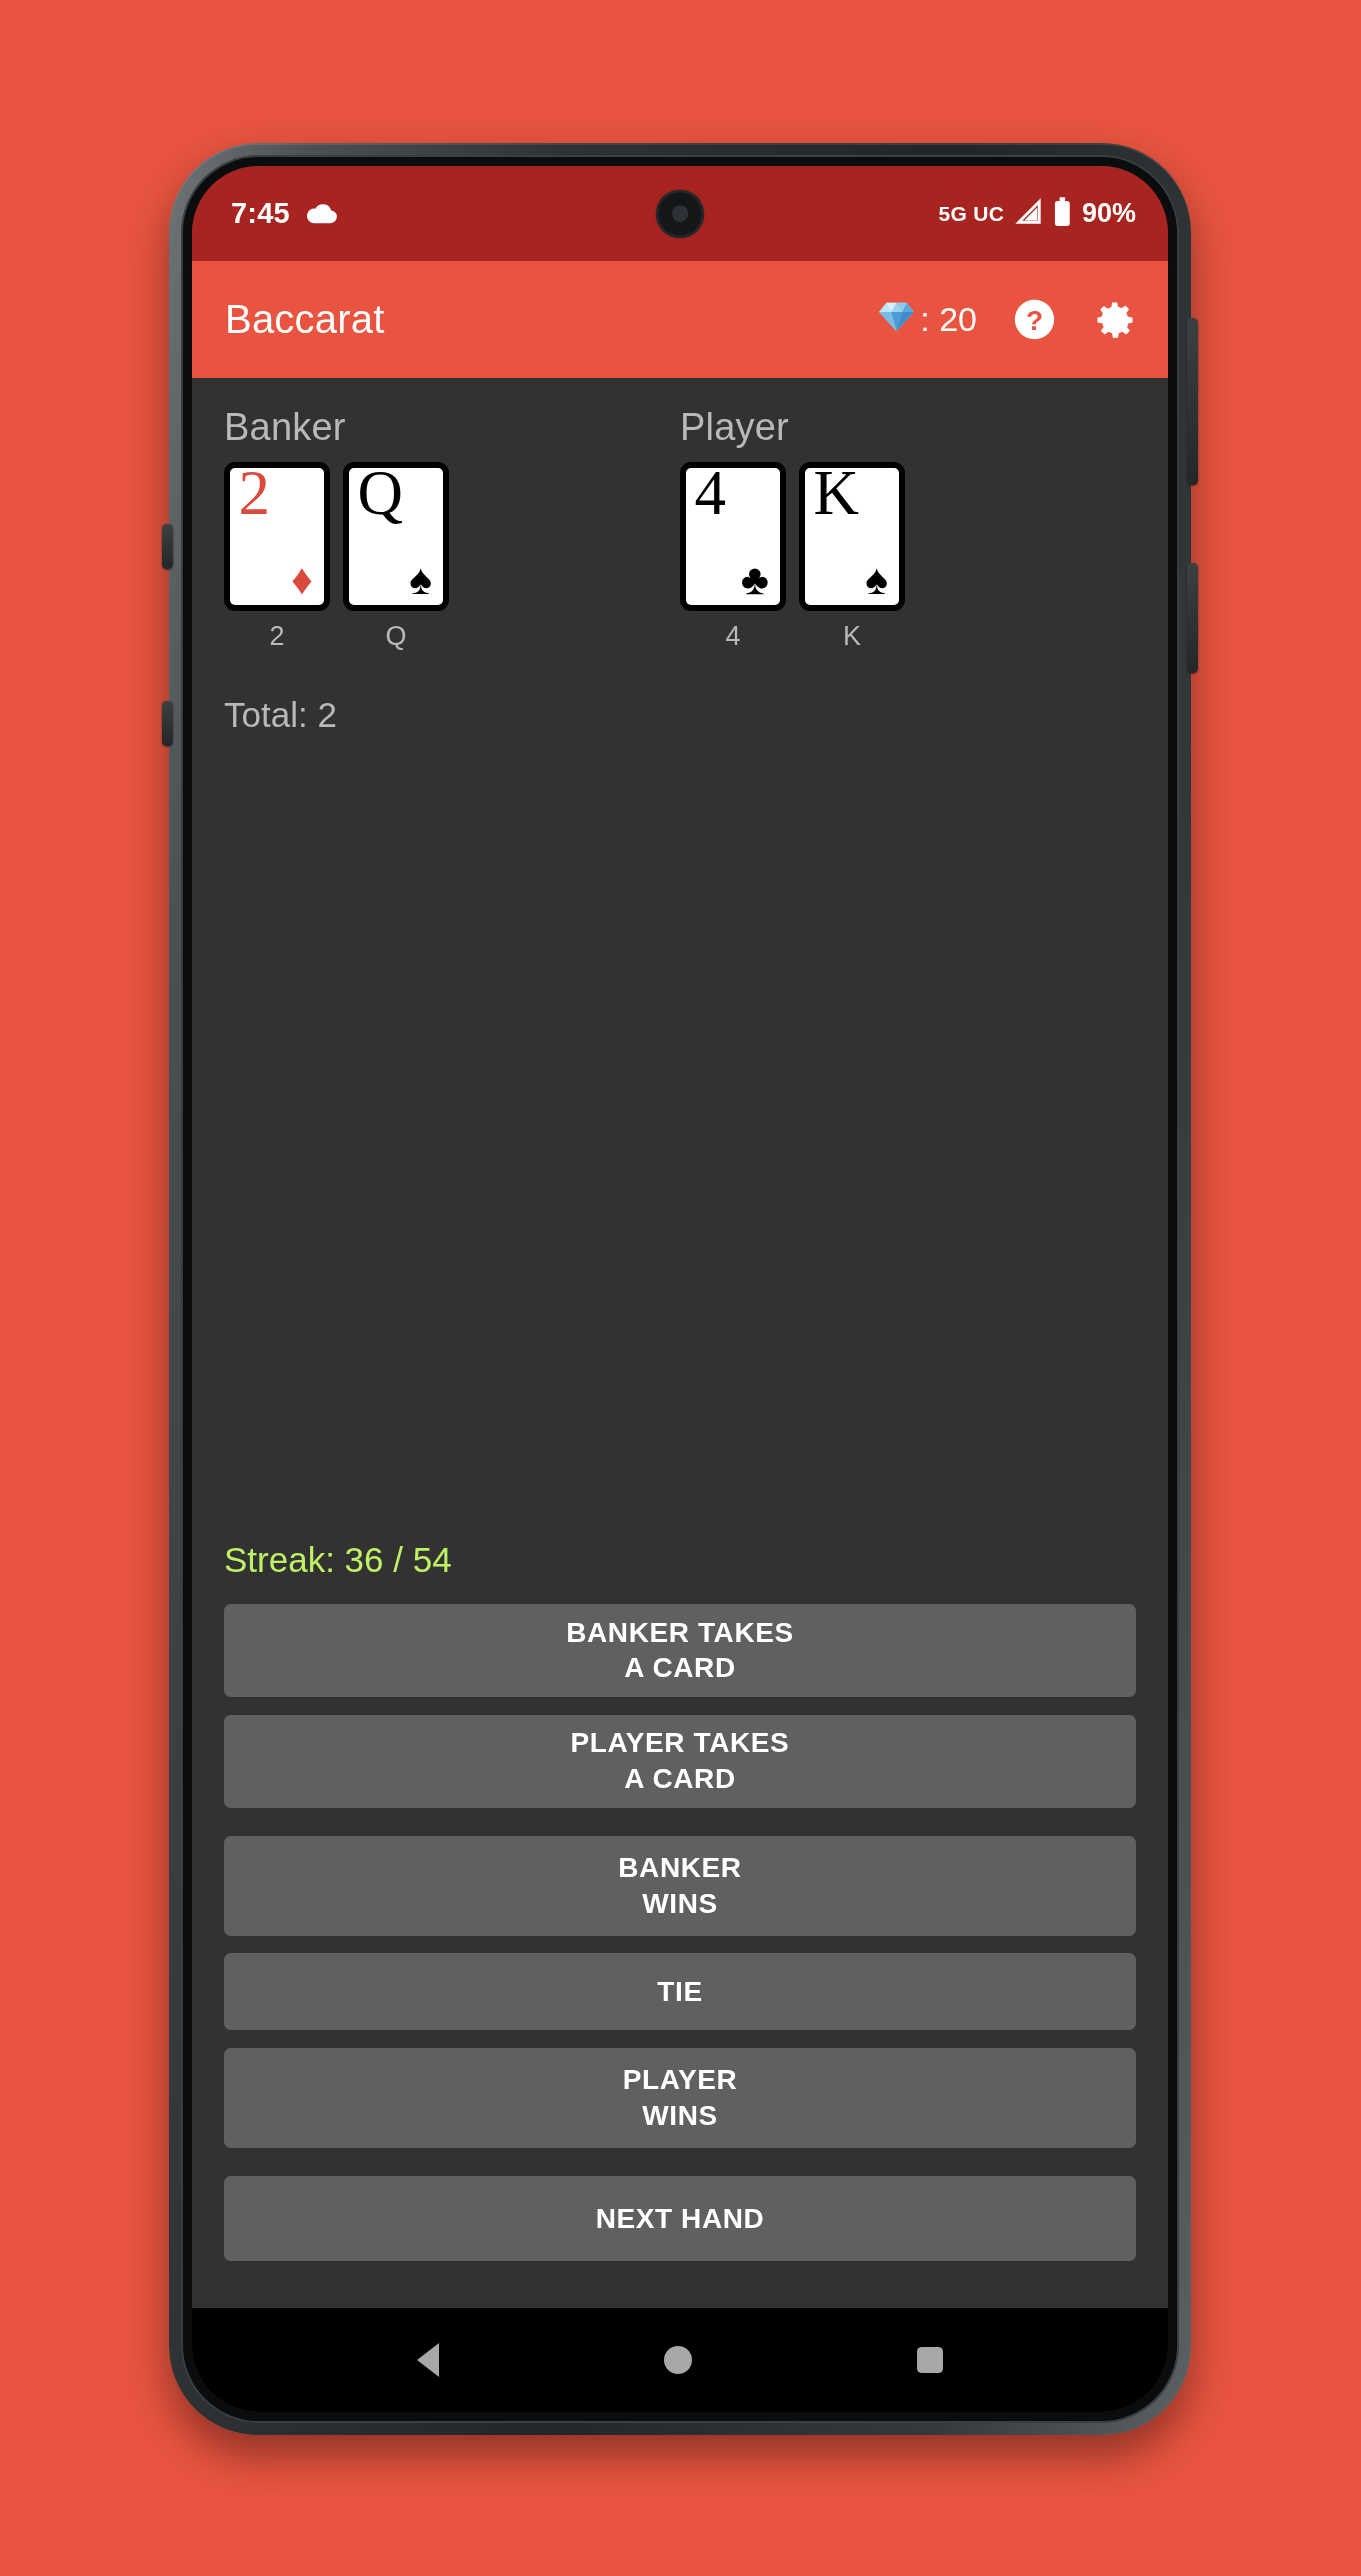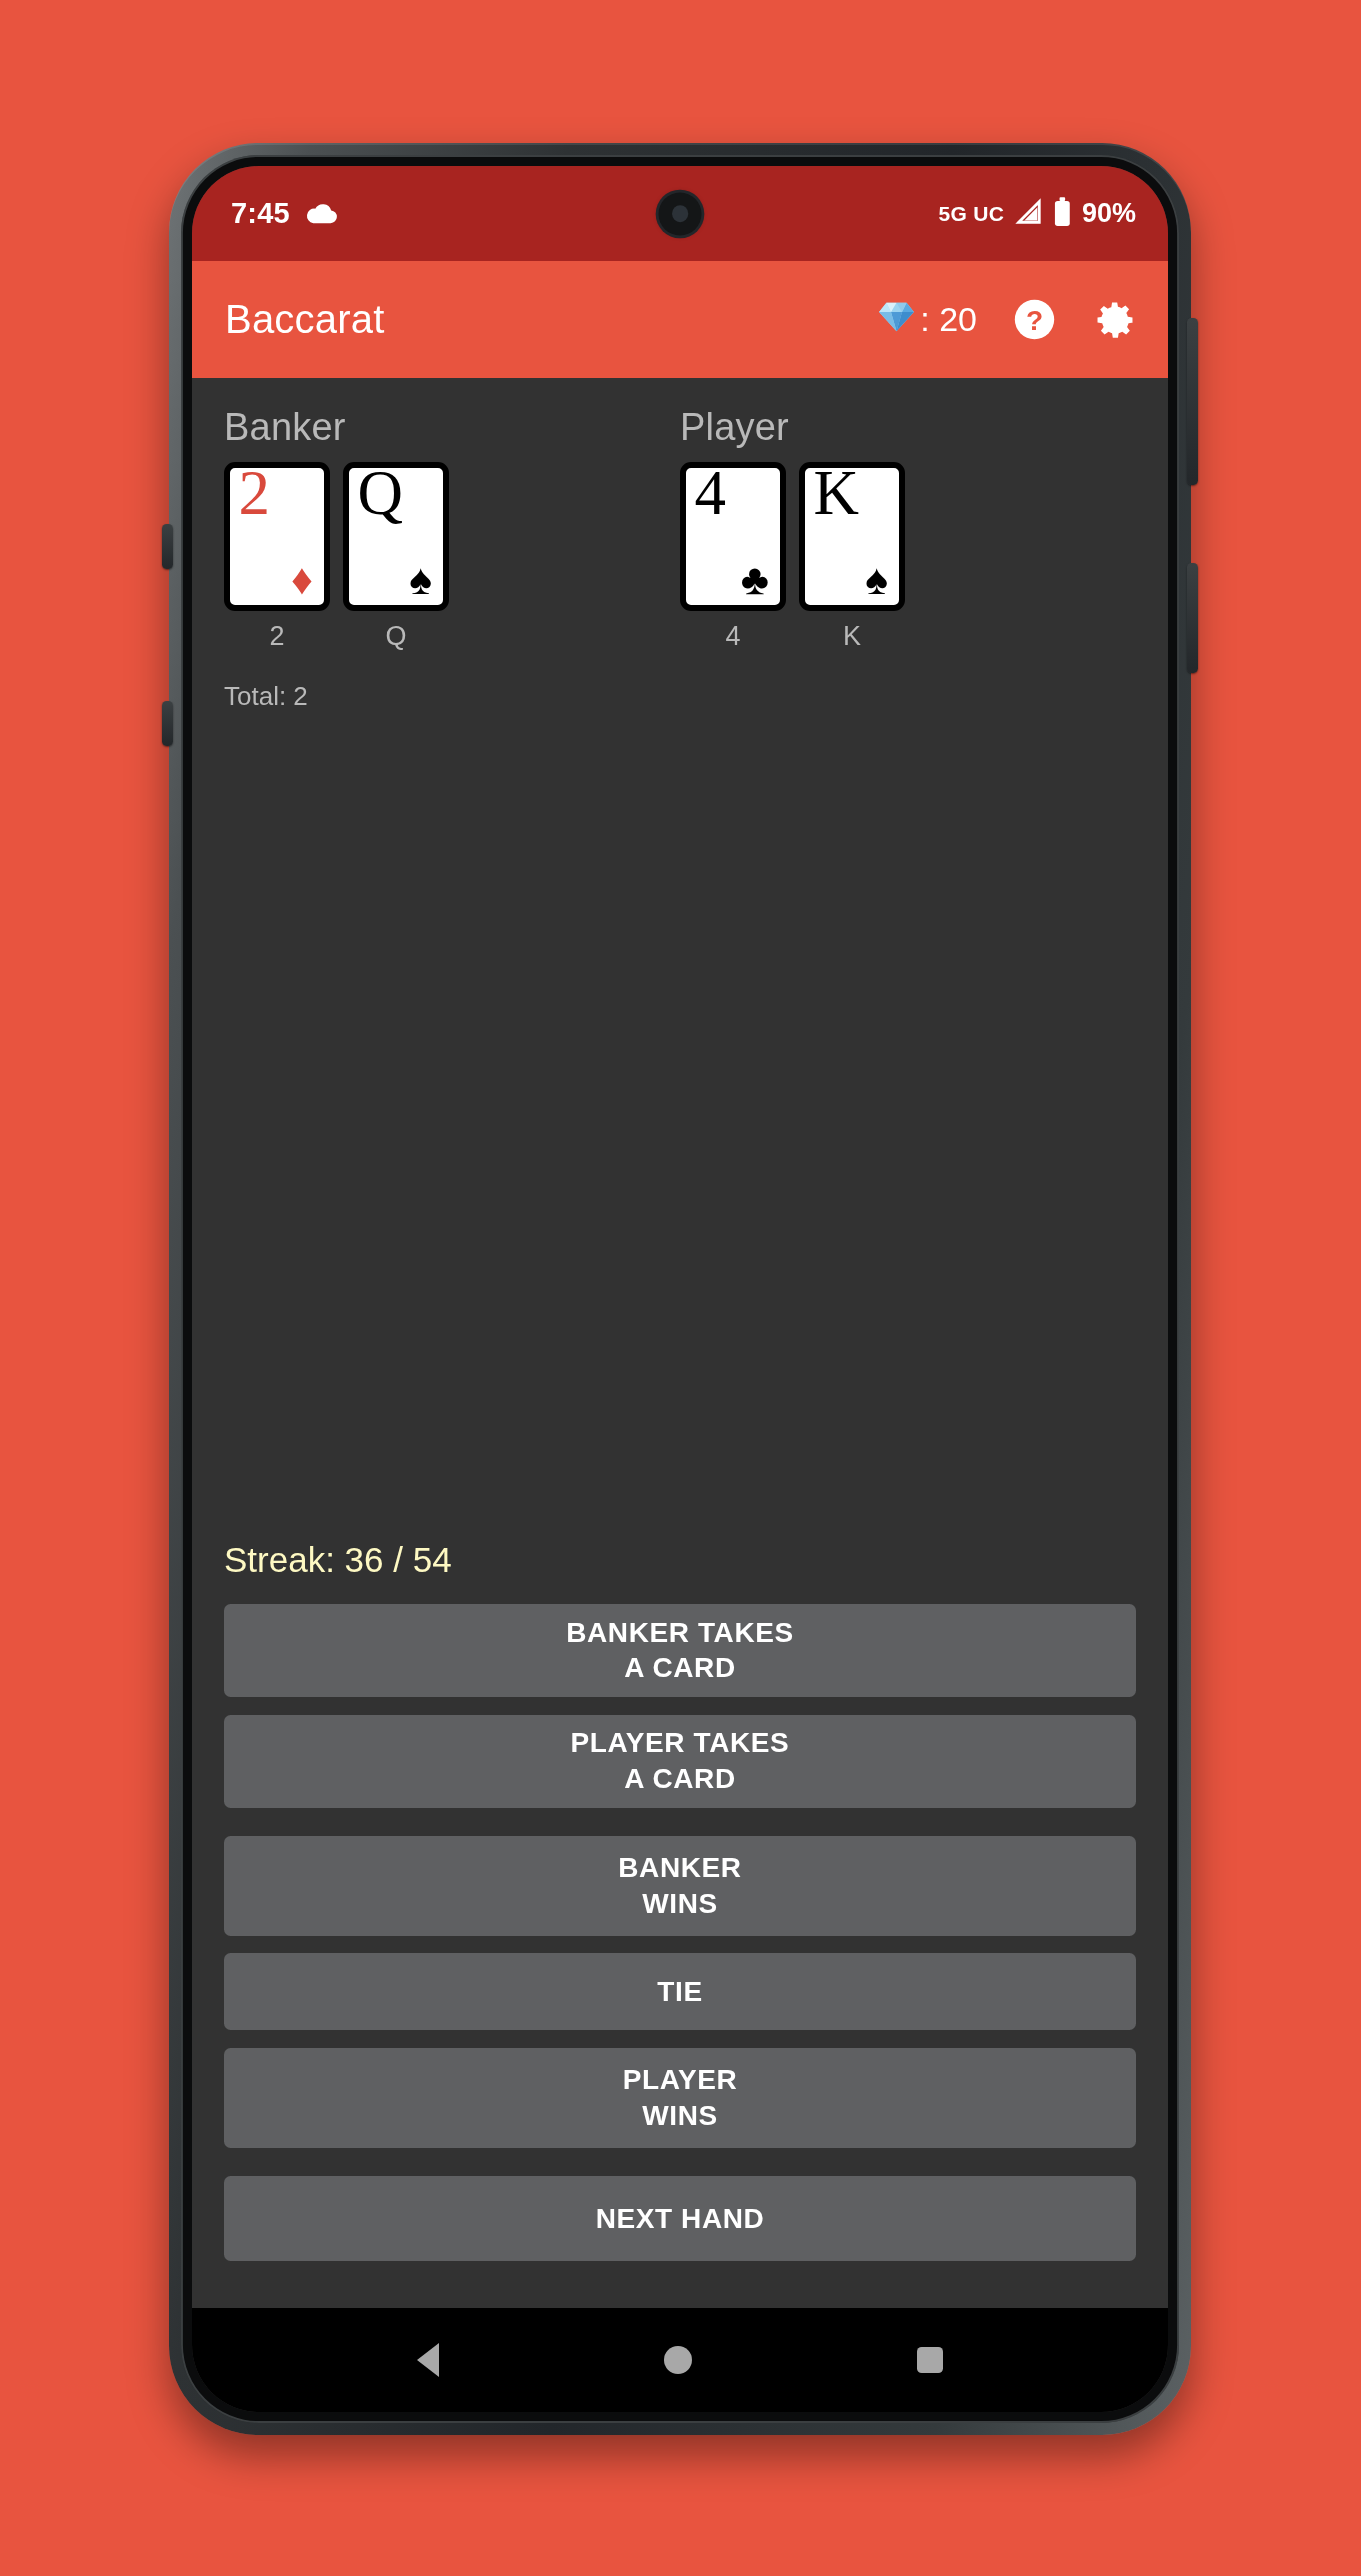--- a/index.html
+++ b/index.html
@@ -214,35 +214,35 @@
 
   .card-caption {
     text-align: center;
     color: #b9b9b9;
     font-size: 27px;
     margin-top: 10.2px;
   }
 
   .hand-total {
     color: #b9b9b9;
-    font-size: 26px;
-    margin-top: 29px;
+    font-size: 35px;
+    margin-top: 43px;
   }
 
   
   #bottom-controls {
     margin-top: auto;
     padding-bottom: 18.6px;
   }
   #stats-row {
     display: flex;
     margin-bottom: 24px;
   }
   .stat-text {
-    color: #fef9c3;
+    color: #bef264;
     font-size: 35px;
   }
   #stat-streak { width: 50%; }
   #stat-points { width: 50%; }
 
   .button-row {
     display: flex;
     gap: 17.7px;
     margin-bottom: 28px;
     flex-direction: column;

